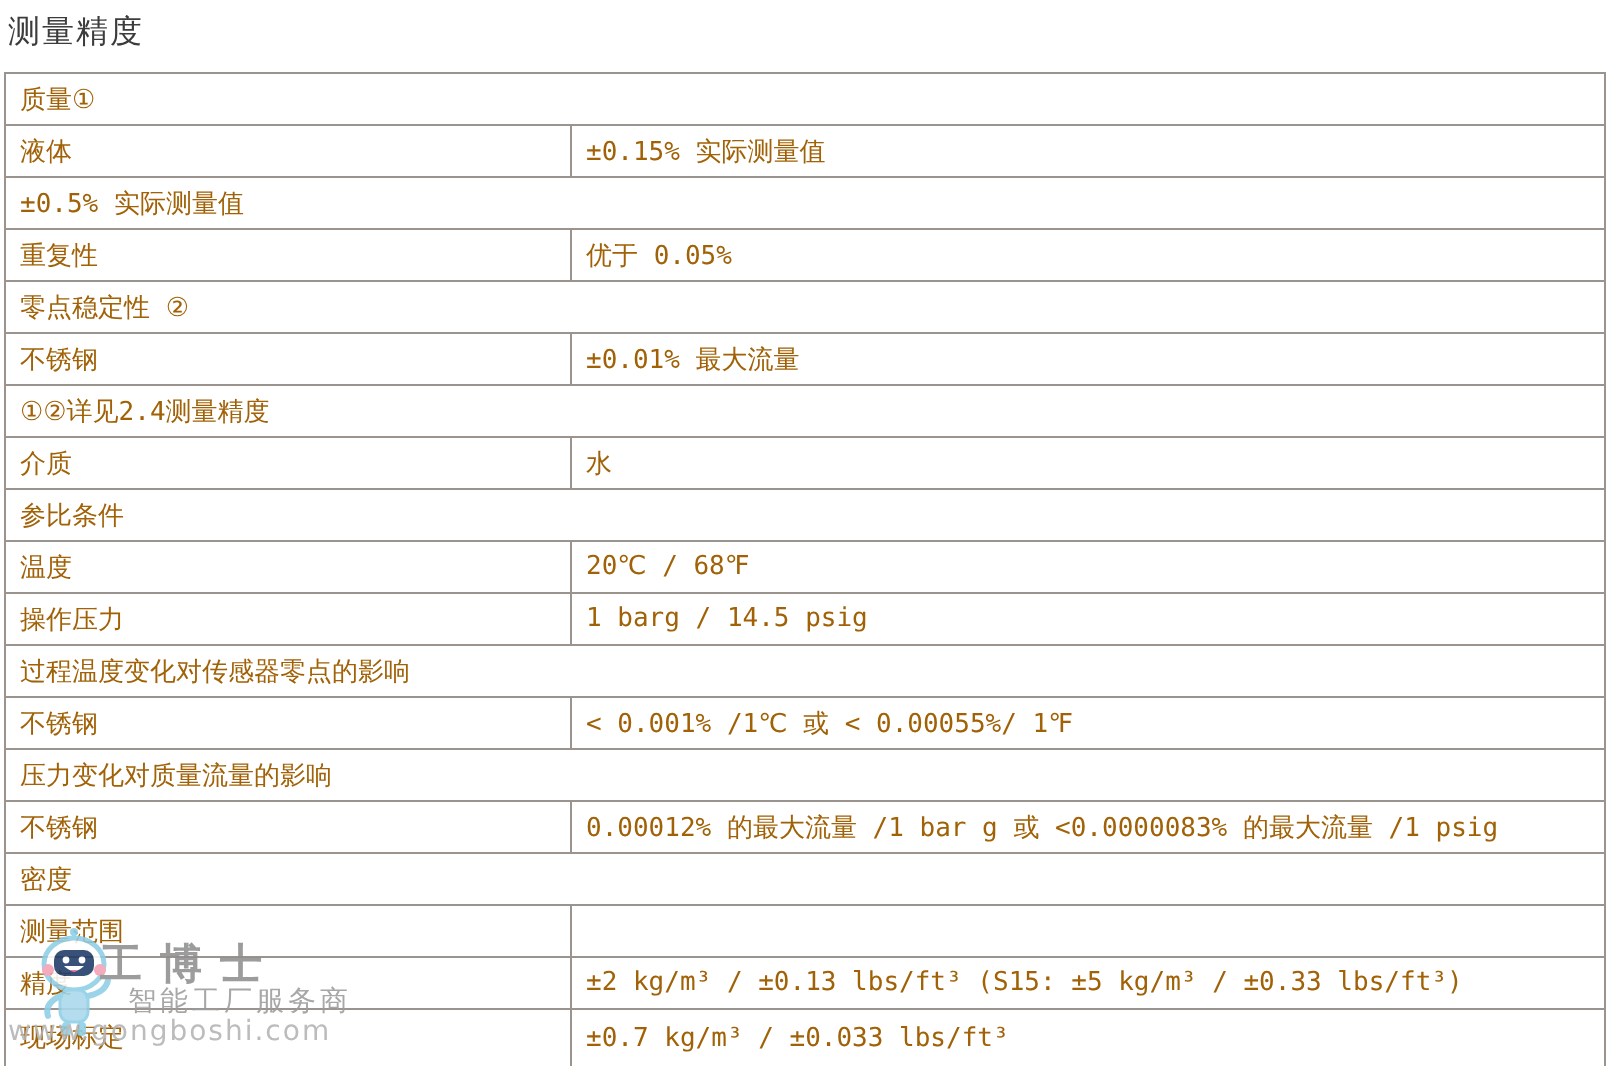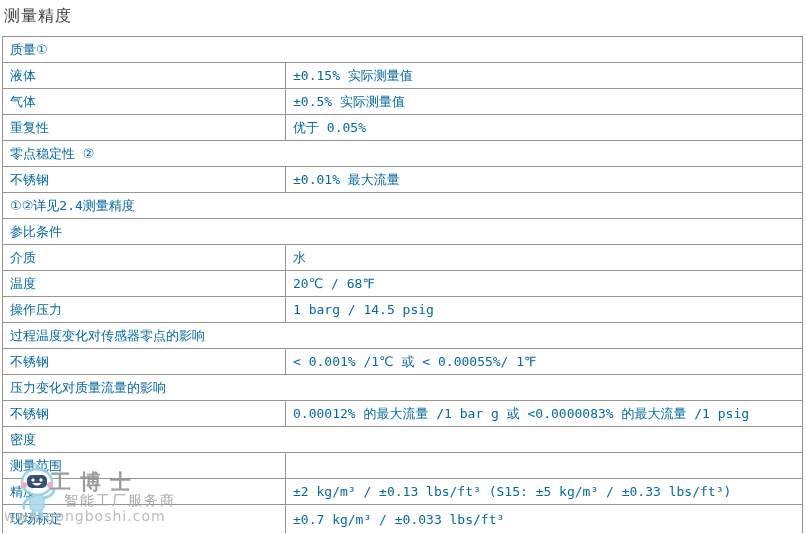--- a/index.html
+++ b/index.html
@@ -45,21 +45,21 @@
   }
   .row:last-child {
     height: 28px;
     border-bottom: none;
   }
   .cell {
     display: flex;
     align-items: center;
     padding-left: 7px;
     font-size: 13px;
-    color: #0369a1;
+    color: #a16207;
     white-space: nowrap;
     overflow: hidden;
     font-family: "DejaVu Sans Mono", "Liberation Mono", "DejaVu Sans", monospace;
   }
   .cell.label {
     width: 283px;
     box-sizing: border-box;
     border-right: 1px solid #9b948e;
     flex: none;
   }
@@ -116,43 +116,42 @@
 
   <div class="spec-table">
       <div class="row section">
         <div class="cell span">质量①</div>
       </div>
       <div class="row pair">
         <div class="cell label">液体</div>
         <div class="cell value">±0.15% 实际测量值</div>
       </div>
       <div class="row pair">
-        <div class="cell label">气体</div>
         <div class="cell value">±0.5% 实际测量值</div>
       </div>
       <div class="row pair">
         <div class="cell label">重复性</div>
         <div class="cell value">优于 0.05%</div>
       </div>
       <div class="row section">
         <div class="cell span">零点稳定性 ②</div>
       </div>
       <div class="row pair">
         <div class="cell label">不锈钢</div>
         <div class="cell value">±0.01% 最大流量</div>
       </div>
       <div class="row section">
         <div class="cell span">①②详见2.4测量精度</div>
       </div>
-      <div class="row section">
-        <div class="cell span">参比条件</div>
-      </div>
       <div class="row pair">
         <div class="cell label">介质</div>
         <div class="cell value">水</div>
+      </div>
+      <div class="row section">
+        <div class="cell span">参比条件</div>
       </div>
       <div class="row pair">
         <div class="cell label">温度</div>
         <div class="cell value">20℃ / 68℉</div>
       </div>
       <div class="row pair">
         <div class="cell label">操作压力</div>
         <div class="cell value">1 barg / 14.5 psig</div>
       </div>
       <div class="row section">

